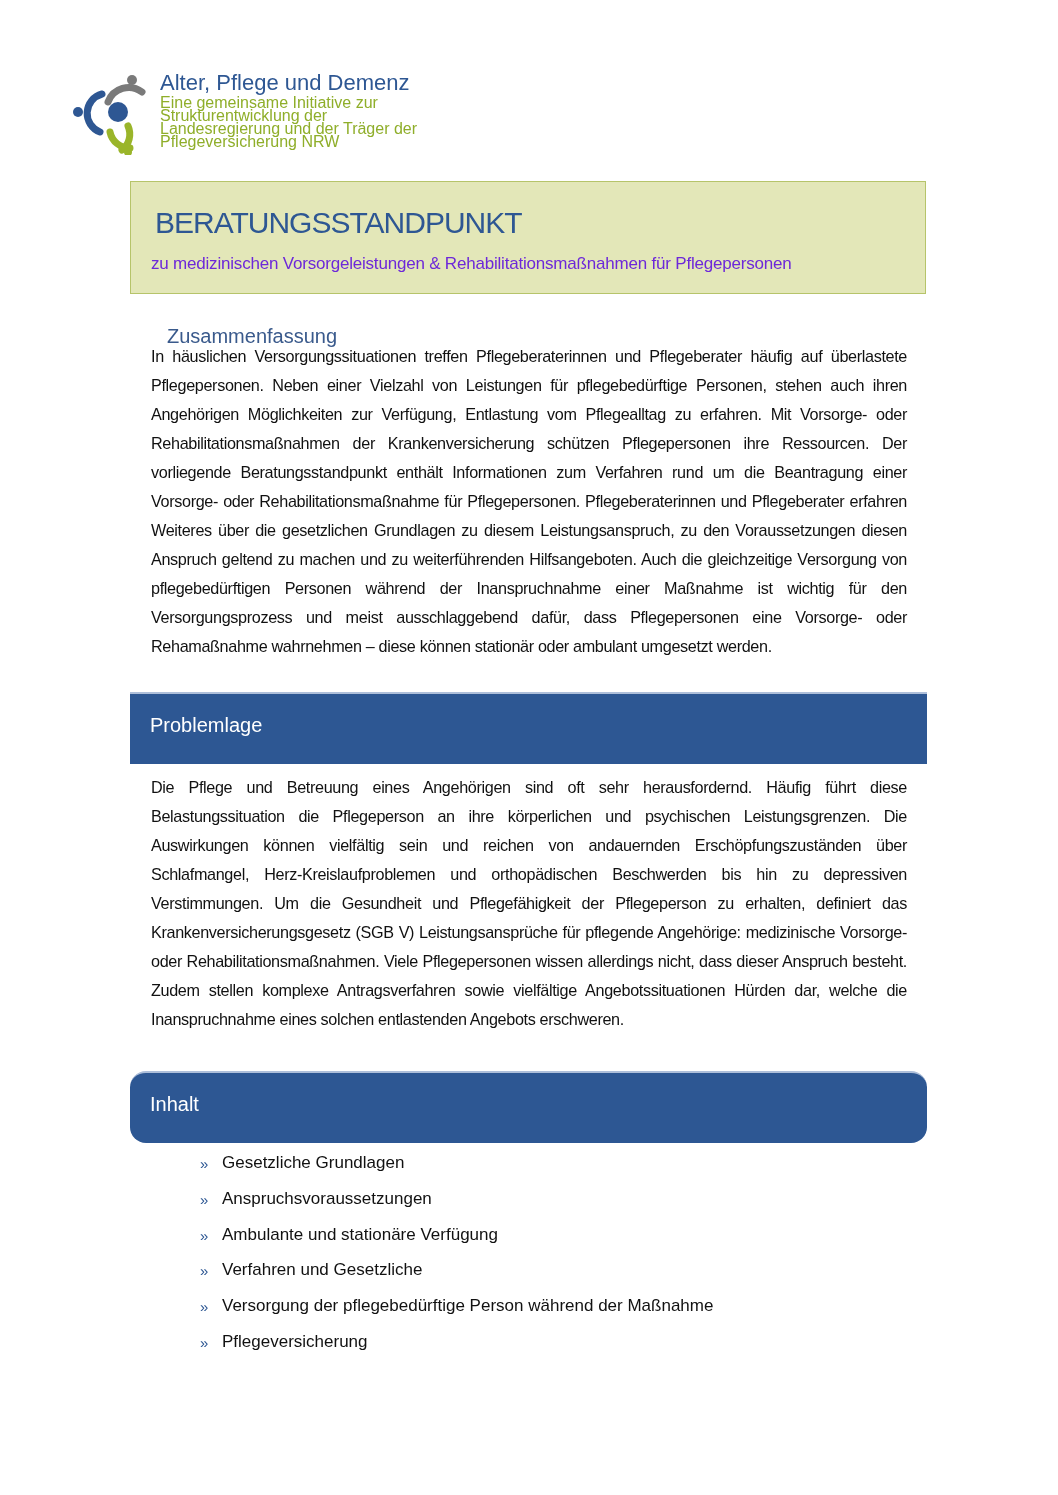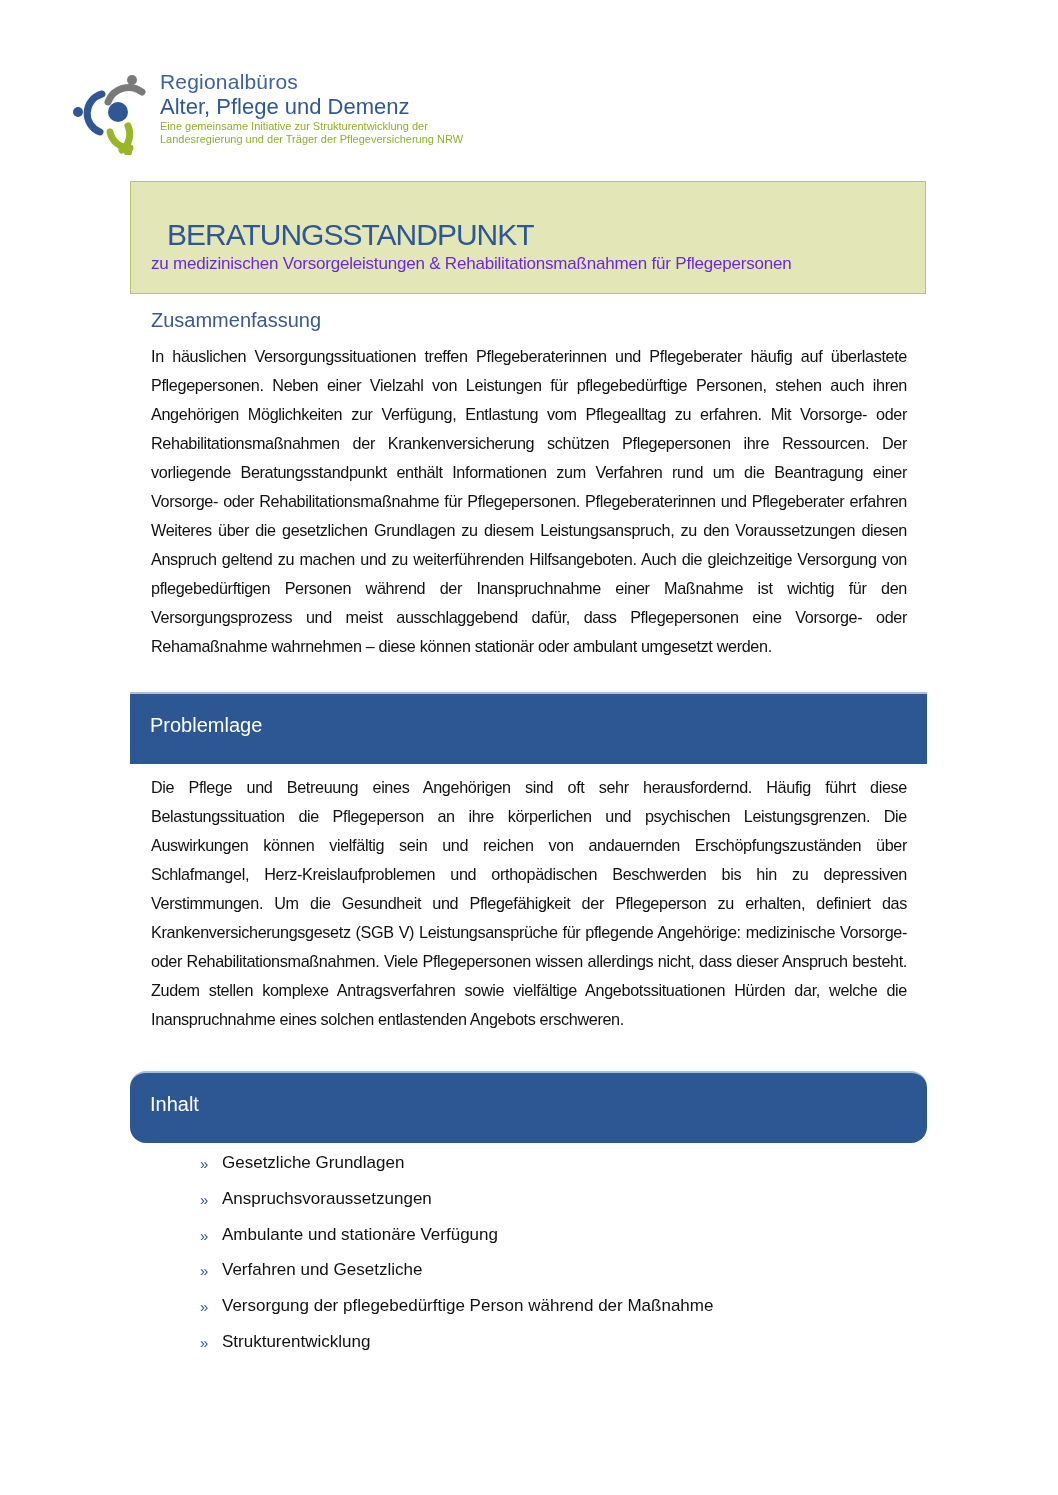--- a/index.html
+++ b/index.html
@@ -40,39 +40,39 @@
       letter-spacing: 0.2px;
       line-height: 24px;
     }
     .logo-line2 {
       font-size: 22px;
       font-weight: normal;
       color: #2e5793;
       line-height: 26px;
     }
     .logo-line3, .logo-line4 {
-      font-size: 11px;
+      font-size: 16px;
       color: #8fae2a;
       line-height: 13px;
     }
     .title-box {
       position: absolute;
       left: 130px;
       top: 181px;
       width: 796px;
       height: 113px;
       background: #e3e7b8;
       border: 1px solid #b6c46a;
       box-sizing: border-box;
     }
     .title-box h1 {
       position: absolute;
       left: 20px;
       top: 20px;
-      margin: 16px;
+      margin: 4px;
       font-family: "Liberation Sans Narrow", "Liberation Sans", sans-serif;
       font-size: 30px;
       font-weight: normal;
       color: #2e5793;
       letter-spacing: -1px;
     }
     .title-box .subtitle {
       position: absolute;
       left: 20px;
       top: 72px;
@@ -80,21 +80,21 @@
       color: #6d28d9;
       letter-spacing: -0.2px;
     }
     .section-heading-plain {
       position: absolute;
       left: 151px;
       top: 309px;
       font-size: 20px;
       color: #3a5a8c;
       font-weight: normal;
-      margin: 0;
+      margin: 16px;
     }
     .body-text {
       position: absolute;
       left: 151px;
       width: 756px;
       font-size: 16.2px;
       line-height: 29px;
       text-align: justify;
       color: #111;
       margin: 0;
@@ -155,21 +155,20 @@
 
     <circle cx="8" cy="42" r="5" fill="#2e5793"></circle>
     <path d="M32 24 A20 20 0 0 0 30 62" stroke="#2e5793" stroke-width="7" fill="none" stroke-linecap="round"></path>
     <circle cx="48" cy="42" r="10" fill="#2e5793"></circle>
 
     <path d="M58 56 A20 20 0 0 1 52 80" stroke="#9ab52a" stroke-width="7" fill="none" stroke-linecap="round"></path>
     <path d="M40 62 A20 20 0 0 0 60 78" stroke="#9ab52a" stroke-width="7" fill="none" stroke-linecap="round"></path>
     <circle cx="58" cy="82" r="4" fill="#9ab52a"></circle>
   </svg>
   <div class="logo-text">
-    <div class="logo-line1">Regionalbüros</div>
     <div class="logo-line2">Alter, Pflege und Demenz</div>
     <div class="logo-line3">Eine gemeinsame Initiative zur Strukturentwicklung der</div>
     <div class="logo-line4">Landesregierung und der Träger der Pflegeversicherung NRW</div>
   </div>
 </div>
 
 <div class="title-box">
   <h1>BERATUNGSSTANDPUNKT</h1>
   <div class="subtitle">zu medizinischen Vorsorgeleistungen &amp; Rehabilitationsmaßnahmen für Pflegepersonen</div>
 </div>
@@ -202,15 +201,15 @@
   <li>
     <span class="bullet">»</span>
     <span>Verfahren und Gesetzliche</span>
   </li>
   <li>
     <span class="bullet">»</span>
     <span>Versorgung der pflegebedürftige Person während der Maßnahme</span>
   </li>
   <li>
     <span class="bullet">»</span>
-    <span>Strukturentwicklung</span>
+    <span>Pflegeversicherung</span>
   </li>
 </ul>
 
 </body></html>

